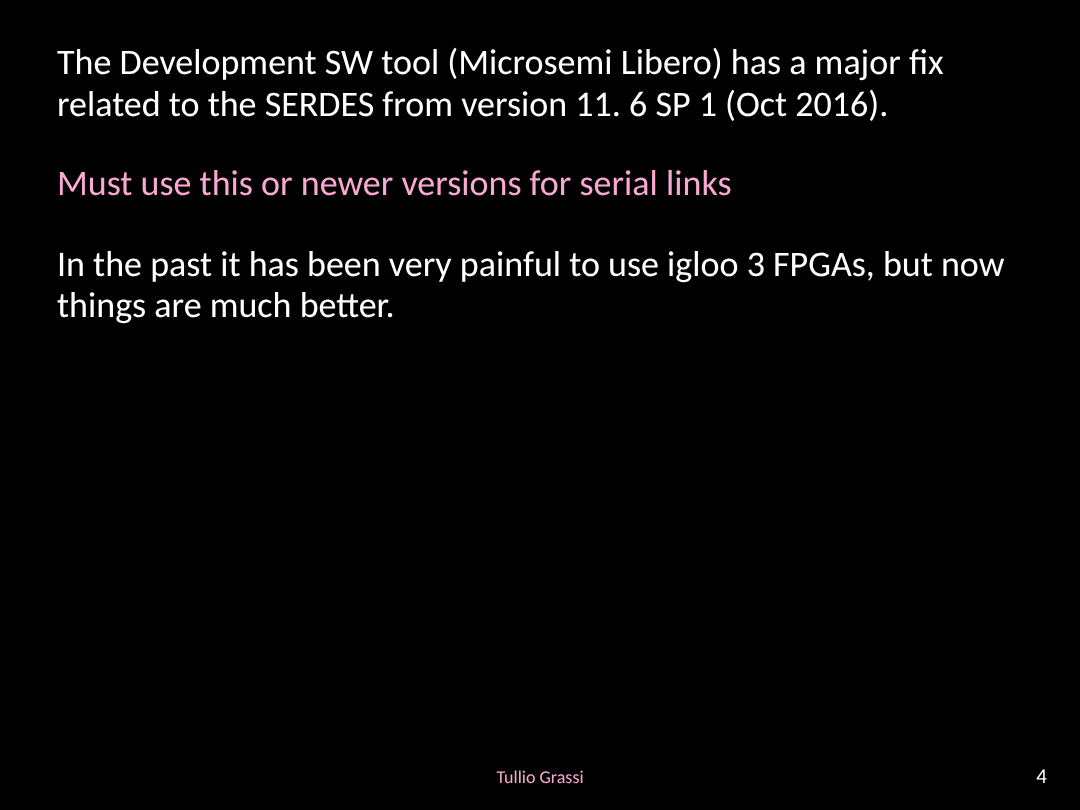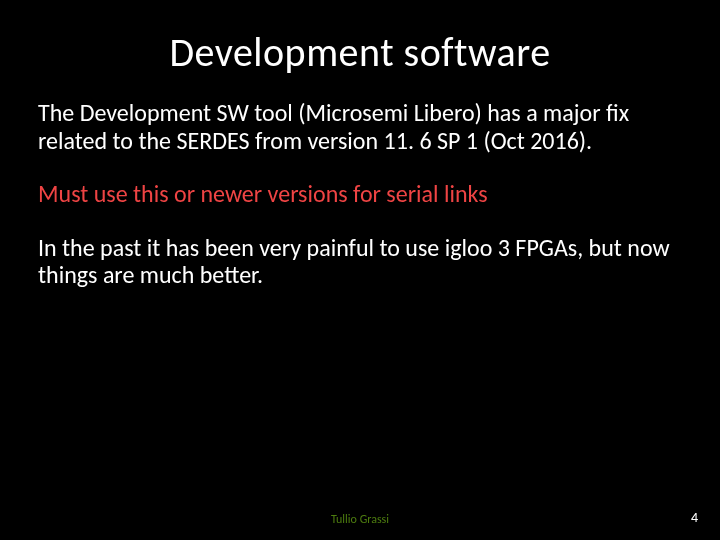--- a/index.html
+++ b/index.html
@@ -24,44 +24,43 @@
     margin-bottom: 22px;
     letter-spacing: 0.5px;
   }
   .body-text {
     font-size: 24px;
     line-height: 1.15;
     margin-bottom: 26px;
     font-weight: 400;
   }
   .highlight {
-    color: #ef4444;
+    color: #f9a8d4;
   }
   .footer-author {
     position: absolute;
     bottom: 14px;
     left: 0;
     width: 100%;
     text-align: center;
     font-size: 12px;
-    color: #4d7c0f;
+    color: #f9a8d4;
   }
   .footer-page {
     position: absolute;
     bottom: 14px;
     right: 22px;
     font-size: 14px;
     color: #ffffff;
   }
 </style>
 </head>
 <body>
 
 <div class="slide">
-  <h1 class="title">Development software</h1>
 
   <p class="body-text">The Development SW tool (Microsemi Libero) has a major fix related to the SERDES from version 11. 6  SP 1 (Oct 2016).</p>
 
   <p class="body-text highlight">Must use this or newer versions for serial links</p>
 
   <p class="body-text">In the past it has been very painful to use igloo 3 FPGAs, but now things are much better.</p>
 
 
   <div class="footer-author">Tullio Grassi</div>
   <div class="footer-page">4</div>

